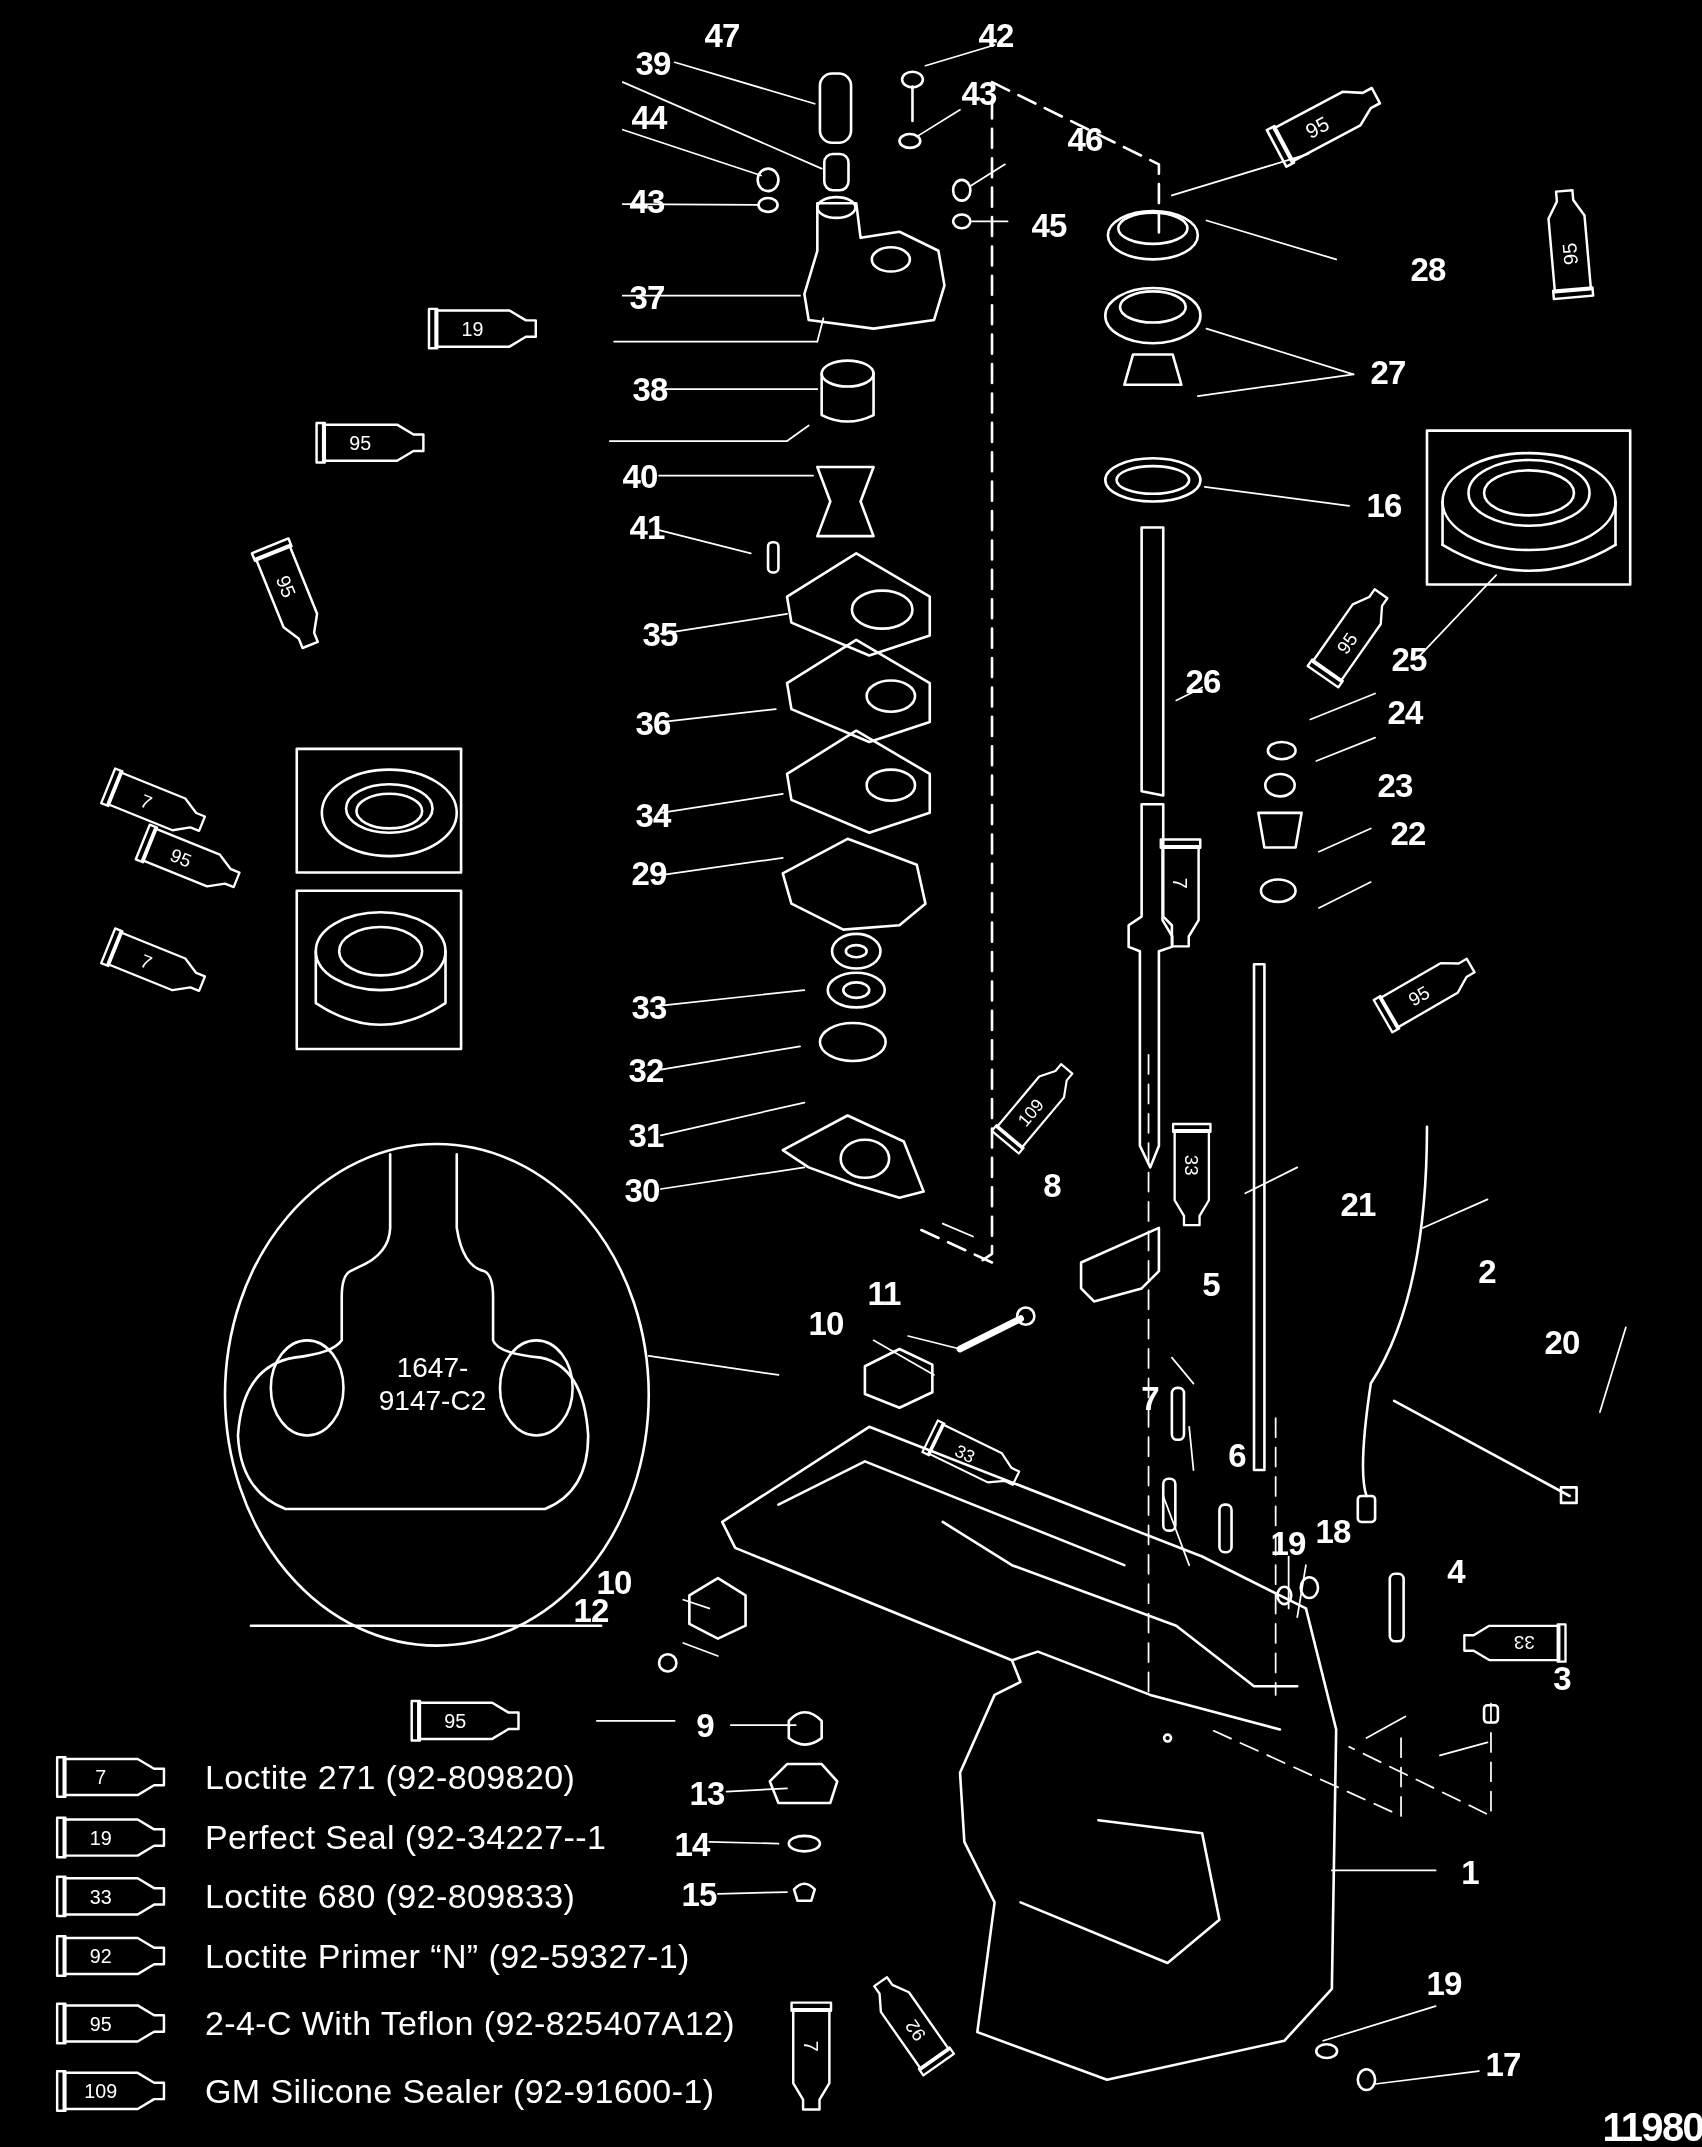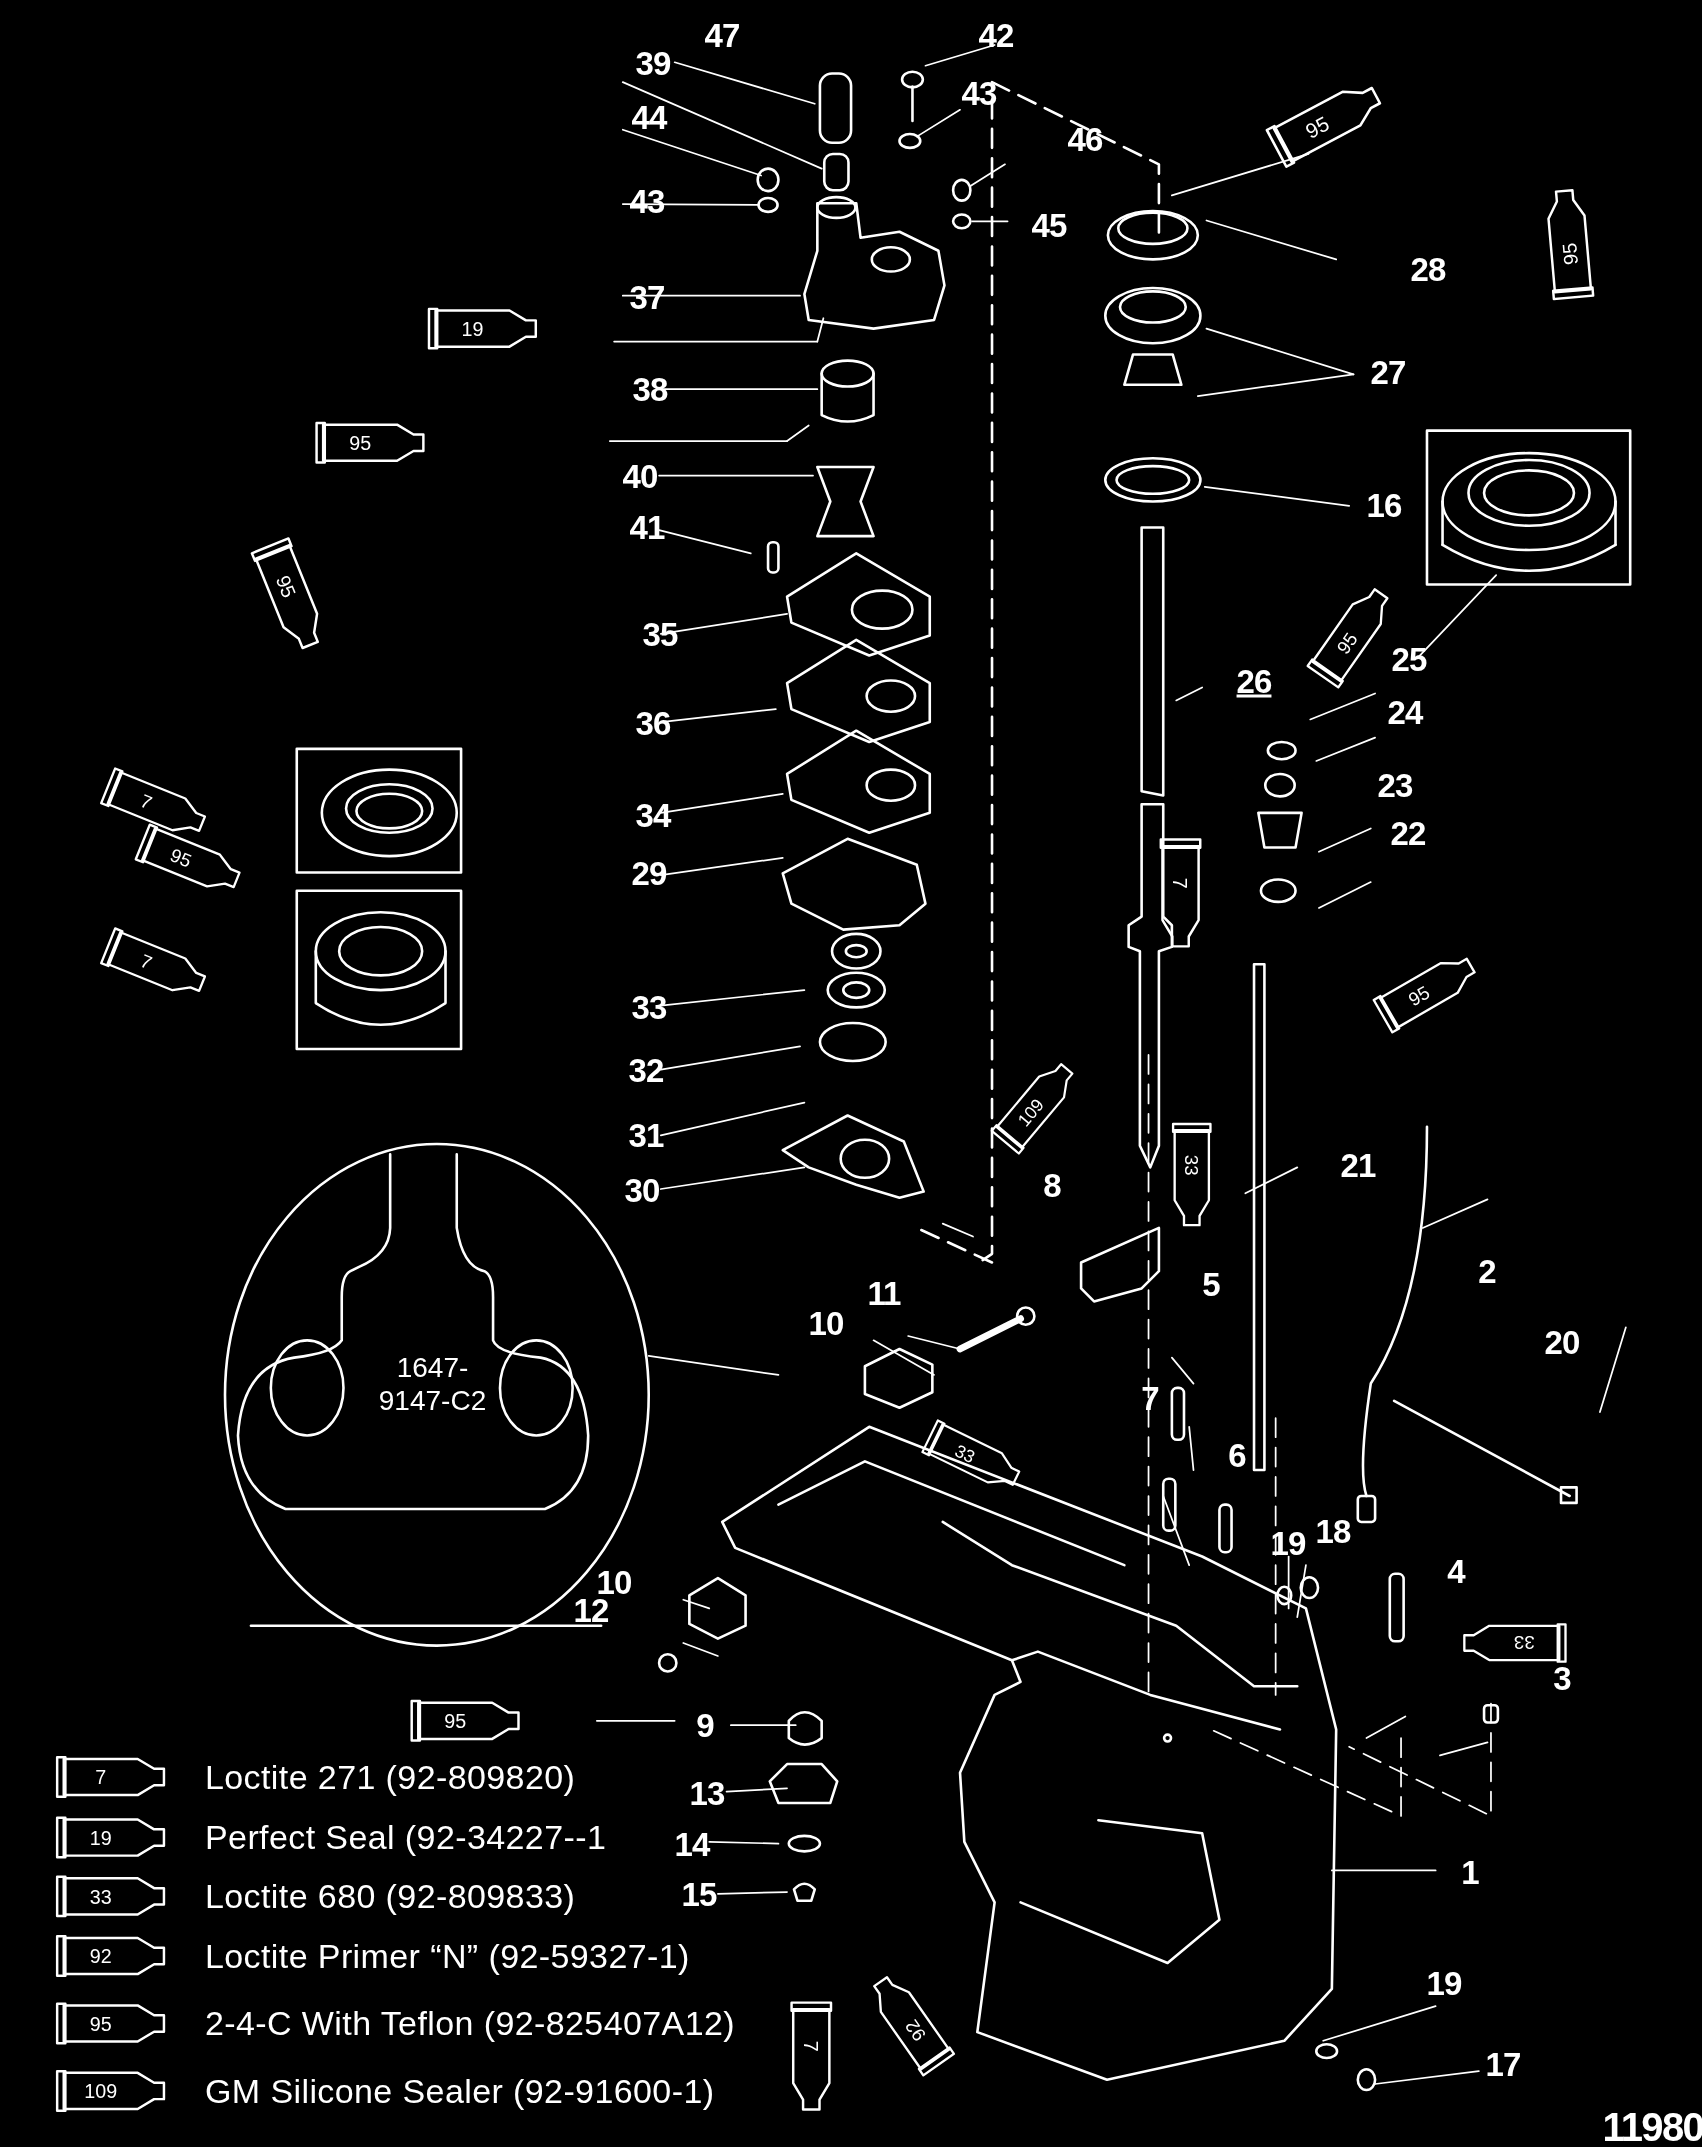--- a/index.html
+++ b/index.html
@@ -363,34 +363,34 @@
     <div class="callout" style="left:647px;top:201px;">43</div>
     <div class="callout" style="left:1049px;top:225px;">45</div>
     <div class="callout" style="left:647px;top:297px;">37</div>
     <div class="callout" style="left:1384px;top:269px;margin-left:44px;">28</div>
     <div class="callout" style="left:1388px;top:372px;">27</div>
     <div class="callout" style="left:650px;top:389px;">38</div>
     <div class="callout" style="left:640px;top:476px;">40</div>
     <div class="callout" style="left:1384px;top:505px;">16</div>
     <div class="callout" style="left:647px;top:527px;">41</div>
     <div class="callout" style="left:660px;top:634px;">35</div>
-    <div class="callout" style="left:1254px;top:681px;text-decoration:underline;">26</div>
+    <div class="callout" style="left:1203px;top:681px;">26</div>
     <div class="callout" style="left:1409px;top:659px;">25</div>
     <div class="callout" style="left:1405px;top:712px;">24</div>
     <div class="callout" style="left:653px;top:723px;">36</div>
     <div class="callout" style="left:1395px;top:785px;">23</div>
     <div class="callout" style="left:653px;top:815px;">34</div>
     <div class="callout" style="left:1408px;top:833px;">22</div>
     <div class="callout" style="left:649px;top:873px;">29</div>
     <div class="callout" style="left:649px;top:1007px;">33</div>
     <div class="callout" style="left:646px;top:1070px;">32</div>
     <div class="callout" style="left:646px;top:1135px;">31</div>
     <div class="callout" style="left:642px;top:1190px;">30</div>
     <div class="callout" style="left:1052px;top:1185px;">8</div>
-    <div class="callout" style="left:1358px;top:1165px;text-align:right;">21</div>
+    <div class="callout" style="left:1358px;top:1204px;text-align:right;">21</div>
     <div class="callout" style="left:1487px;top:1271px;">2</div>
     <div class="callout" style="left:884px;top:1293px;">11</div>
     <div class="callout" style="left:1211px;top:1284px;">5</div>
     <div class="callout" style="left:826px;top:1323px;">10</div>
     <div class="callout" style="left:1562px;top:1342px;">20</div>
     <div class="callout" style="left:1150px;top:1398px;">7</div>
     <div class="callout" style="left:1237px;top:1455px;">6</div>
     <div class="callout" style="left:1288px;top:1543px;">19</div>
     <div class="callout" style="left:1333px;top:1531px;">18</div>
     <div class="callout" style="left:614px;top:1582px;">10</div>

